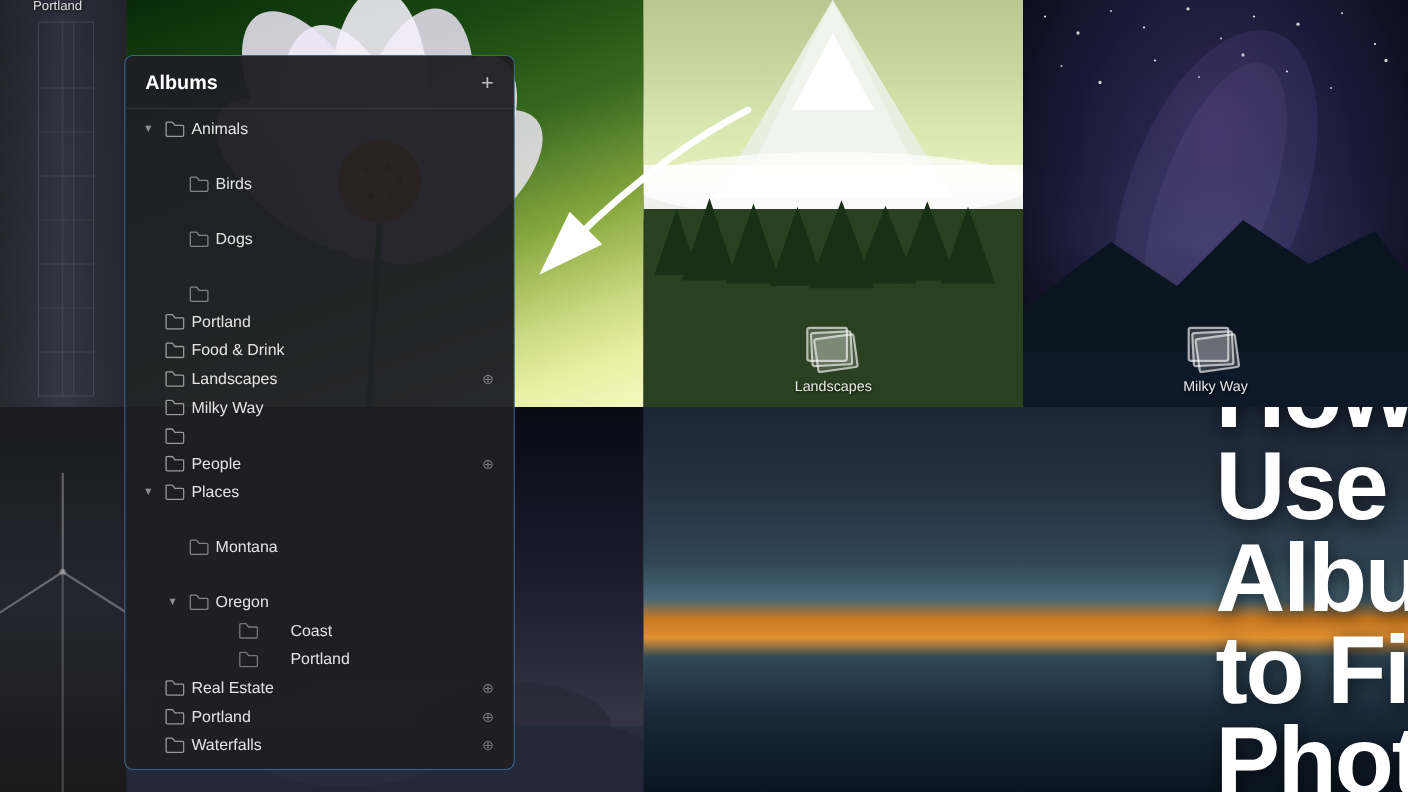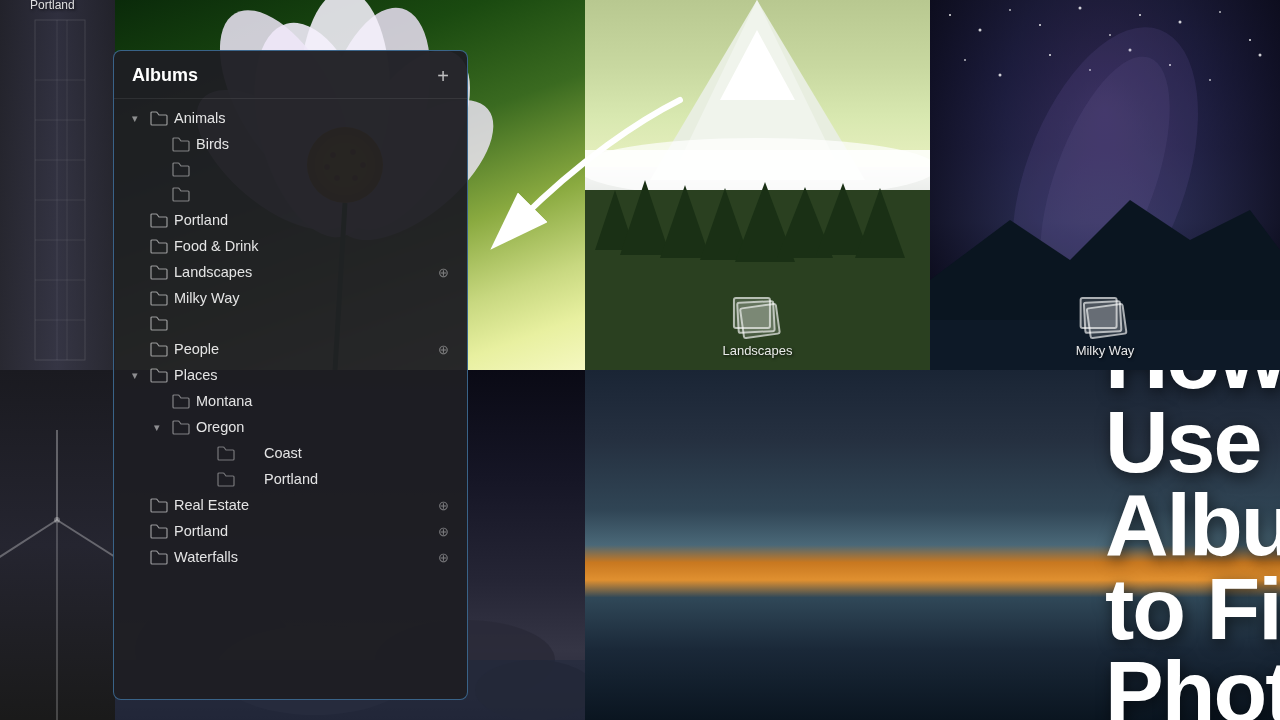--- a/index.html
+++ b/index.html
@@ -135,30 +135,30 @@
 
     .sidebar-content {
       overflow-y: auto;
       height: calc(100% - 50px);
       padding: 6px 0;
     }
     .sidebar-content::-webkit-scrollbar { width: 0; }
 
     .tree-item {
       display: flex;
-      align-items: center;
       padding: 5px 18px 5px 18px;
       color: rgba(255,255,255,0.88);
       font-size: 14.5px;
       cursor: pointer;
       position: relative;
       gap: 6px;
     }
     .tree-item.indent-1 {
       padding-left: 40px;
+      margin-top: 24px;
     }
     .tree-item.indent-2 {
       padding-left: 62px;
       gap: 29px;
     }
 
     .chevron {
       font-size: 11px;
       color: rgba(255,255,255,0.5);
       width: 12px;
@@ -444,20 +444,21 @@
         <path d="M1 3 L1 13 Q1 14 2 14 L16 14 Q17 14 17 13 L17 5 Q17 4 16 4 L9 4 L7.5 2 Q7 1 6 1 L2 1 Q1 1 1 2 Z" fill="none" stroke="rgba(255,255,255,0.45)" stroke-width="1.2"></path>
       </svg>
       <span class="item-label">Birds</span>
     </div>
 
     <div class="tree-item indent-1">
       <span class="chevron empty"></span>
       <svg class="folder" viewBox="0 0 18 15">
         <path d="M1 3 L1 13 Q1 14 2 14 L16 14 Q17 14 17 13 L17 5 Q17 4 16 4 L9 4 L7.5 2 Q7 1 6 1 L2 1 Q1 1 1 2 Z" fill="none" stroke="rgba(255,255,255,0.45)" stroke-width="1.2"></path>
       </svg>
+      <span class="item-label">Dogs</span>
     </div>
 
     <div class="tree-item indent-1">
       <span class="chevron empty"></span>
       <svg class="folder" viewBox="0 0 18 15">
         <path d="M1 3 L1 13 Q1 14 2 14 L16 14 Q17 14 17 13 L17 5 Q17 4 16 4 L9 4 L7.5 2 Q7 1 6 1 L2 1 Q1 1 1 2 Z" fill="none" stroke="rgba(255,255,255,0.45)" stroke-width="1.2"></path>
       </svg>
     </div>
 
     <div class="tree-item">

